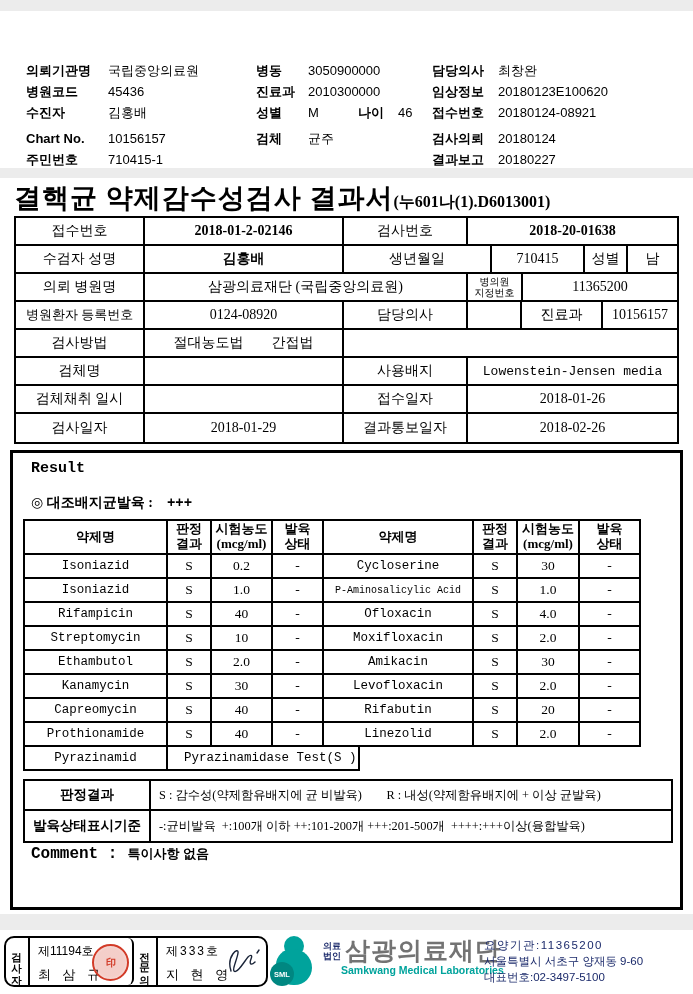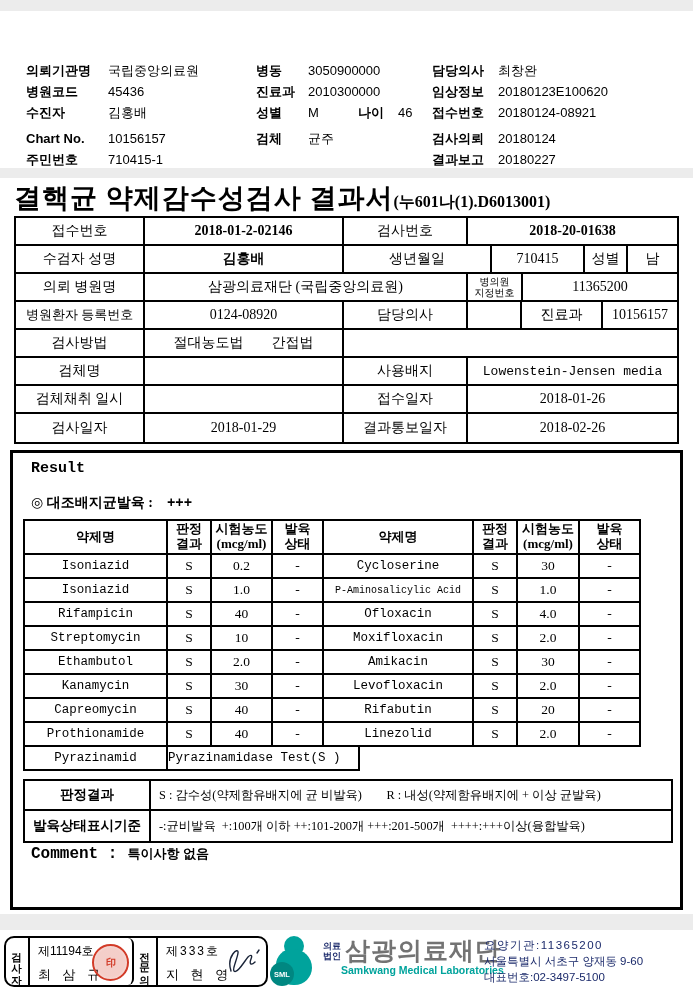--- a/index.html
+++ b/index.html
@@ -50,21 +50,21 @@
   .dtable th, .dtable td { border:2px solid #000; text-align:center; overflow:hidden; }
   .dtable th { height:34px; font-size:13px; font-weight:bold;border-radius:13px; }
   .dtable th .preline { white-space:pre-line; line-height:1.15; }
   .dtable td { height:24px; font-size:13.5px; }
   td.dname { font-family:"Liberation Mono","DejaVu Sans Mono",monospace; font-size:12.5px; }
   td.dname.tiny { font-size:10px; }
   .pzarow { display:flex; margin-top:-2px; }
   .pzarow .pc1 { width:145px; height:26px; border:2px solid #000; display:flex; align-items:center;
     justify-content:center; font-family:"Liberation Mono","DejaVu Sans Mono",monospace; font-size:12.5px; }
   .pzarow .pc2 { width:192px; height:26px; border:2px solid #000; border-left:none; display:flex; align-items:center;
-    padding-left:0; font-family:"Liberation Mono","DejaVu Sans Mono",monospace; font-size:12.5px; white-space:nowrap; }
+    padding-left:16px; font-family:"Liberation Mono","DejaVu Sans Mono",monospace; font-size:12.5px; white-space:nowrap; }
   
   .legend { position:absolute; left:10px; top:326px; width:650px; border:2px solid #000;
     font-family:"Liberation Serif","DejaVu Serif",serif; }
   .lrow { display:flex; height:30px; border-bottom:2px solid #000; }
   .lrow:last-child { border-bottom:none; }
   .lrow .ll { width:126px; border-right:2px solid #000; display:flex; align-items:center; justify-content:center;
     font-weight:bold; font-size:13.5px; }
   .lrow .lt { flex:1; display:flex; align-items:center; padding-left:8px; font-size:12.3px; white-space:pre; overflow:hidden; }
   .cmt { position:absolute; left:18px; top:392px; display:flex; align-items:baseline; }
   .cmt .cl { font-family:"Liberation Mono","DejaVu Sans Mono",monospace; font-size:16px; font-weight:bold; }

